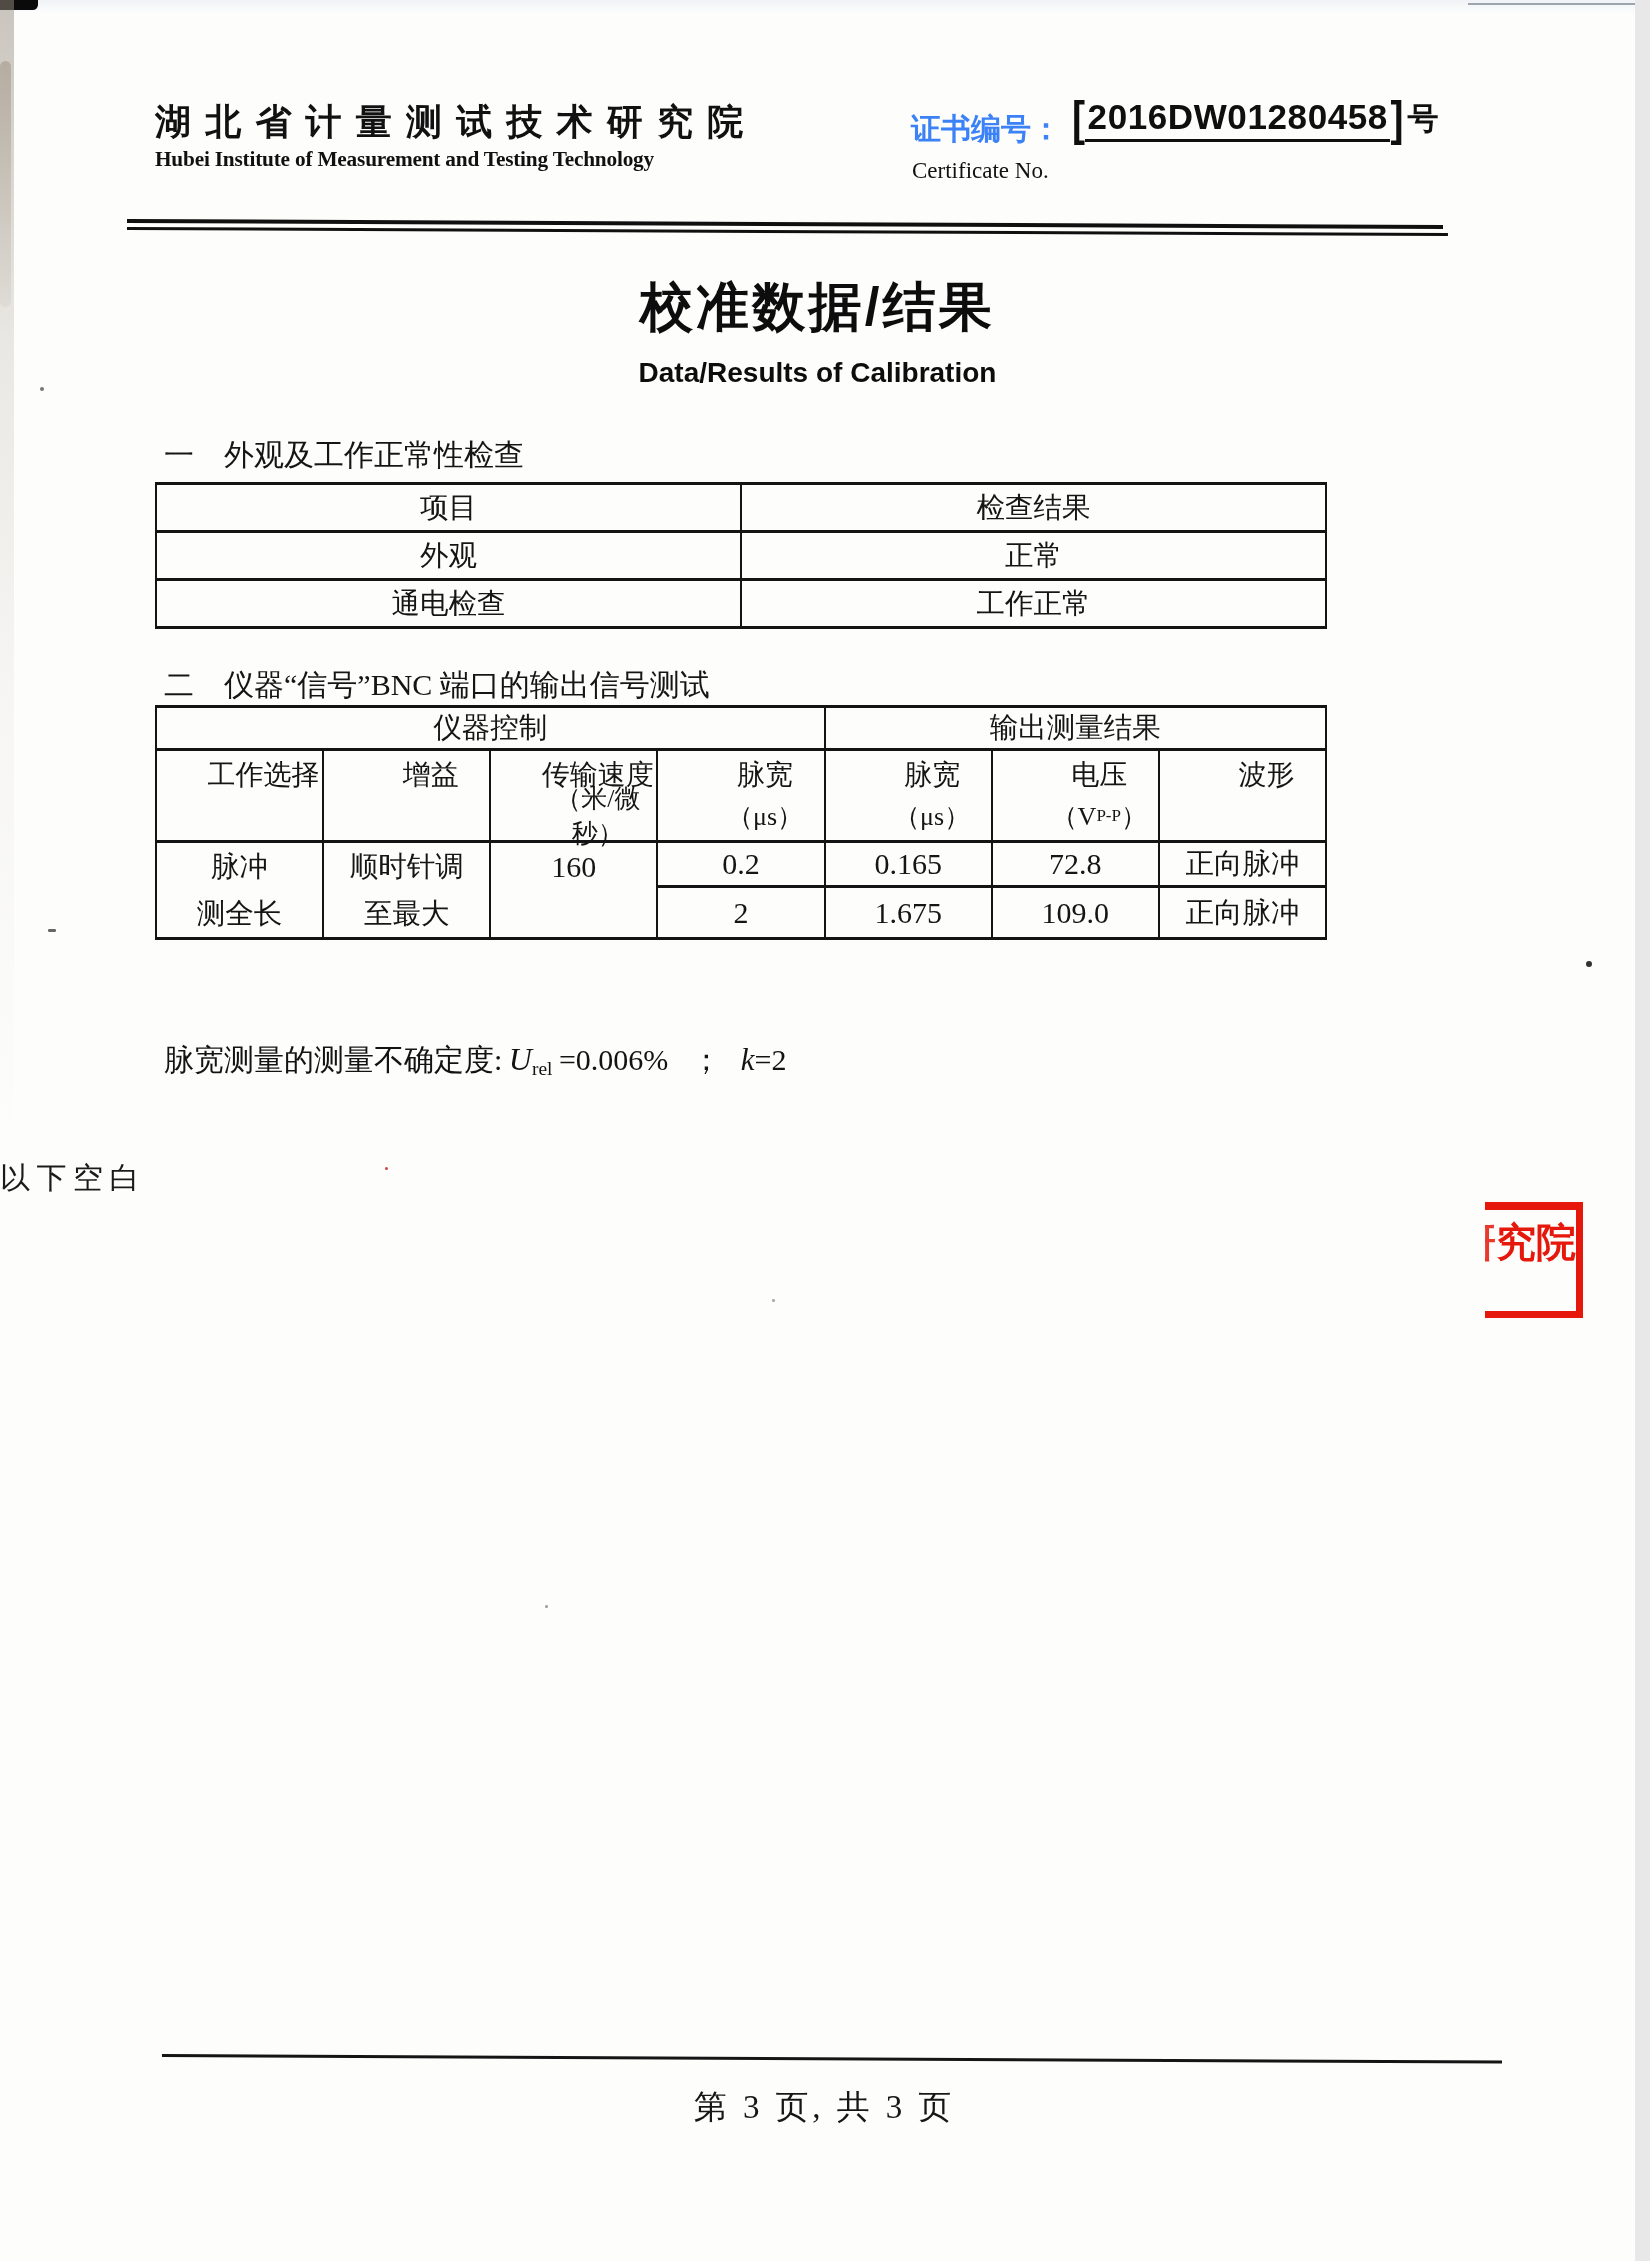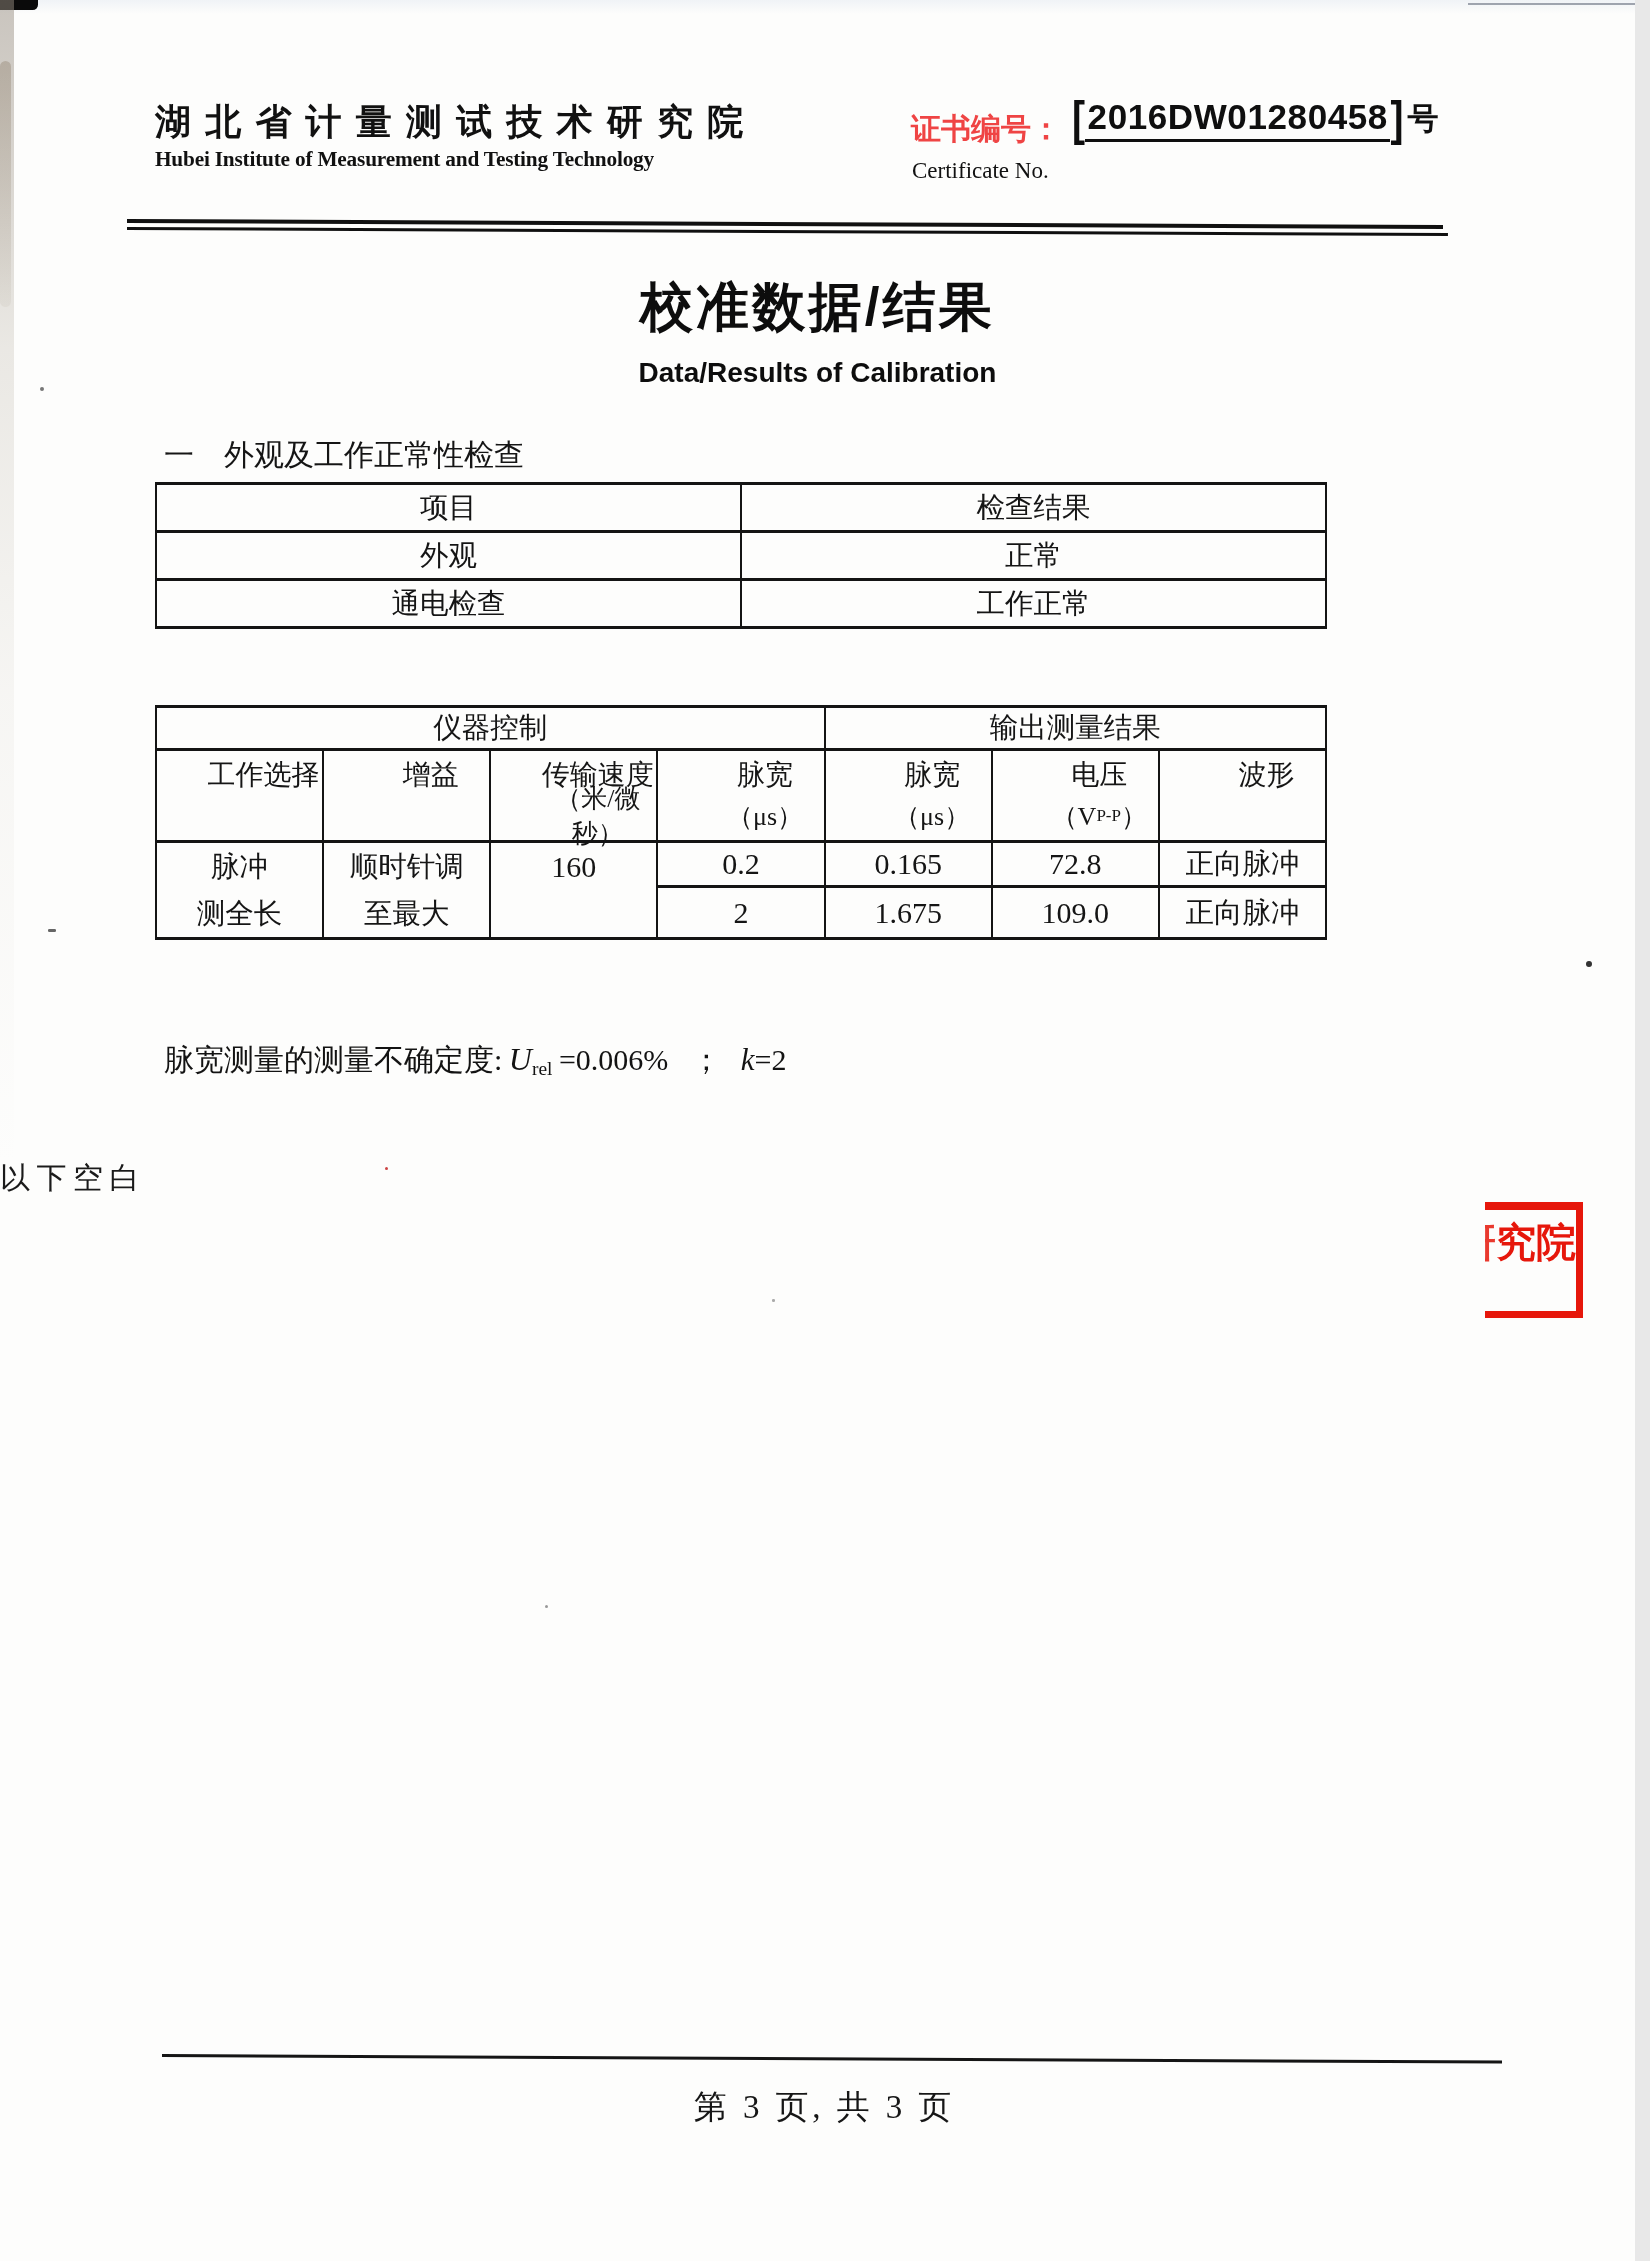--- a/index.html
+++ b/index.html
@@ -23,21 +23,21 @@
     background:linear-gradient(to bottom, rgba(140,125,105,.38), rgba(160,150,130,.10)); }
   .topright-line { position:absolute; left:1468px; top:2.6px; width:182px; height:2.6px;
     background:rgba(55,65,85,.45); }
   .speck { position:absolute; border-radius:50%; }
 
   
   .inst-cn { position:absolute; left:155px; top:98px; font-size:36px; font-weight:bold;
     letter-spacing:14.2px; white-space:nowrap; color:#111; }
   .inst-en { position:absolute; left:155px; top:147px; font-size:21.3px; font-weight:bold;
     letter-spacing:-0.2px; color:#111; }
-  .cert-label { position:absolute; left:911px; top:109px; font-size:30px; font-weight:bold; color:#ef4444; }
+  .cert-label { position:absolute; left:911px; top:109px; font-size:30px; font-weight:bold; color:#3b82f6; }
   .cert-no-line { position:absolute; left:1072px; top:97px; font-size:35px; font-weight:bold;
     white-space:nowrap; color:#0f0f0f; }
   .cert-no-line .bracket { display:inline-block; transform:scaleY(1.22); font-size:39px; vertical-align:-2.6px; }
   .cert-no-line .num { display:inline-block; border-bottom:3.2px solid #0f0f0f;
     padding:0 2.6px 1.9px 2.6px; letter-spacing:0.6px; }
   .cert-no-line .suffix { font-size:31px; margin-left:3.9px; }
   .cert-label-en { position:absolute; left:912px; top:158px; font-size:23px; color:#111; }
 
   .dbl-rule { position:absolute; left:127px; top:219px; width:1321px;
     transform:rotate(.26deg); transform-origin:left center; }
@@ -144,20 +144,21 @@
       <td>外观</td>
       <td>正常</td>
     </tr>
     <tr>
       <td>通电检查</td>
       <td>工作正常</td>
     </tr>
   </tbody>
     </table>
 
+  <div class="sec-heading" id="sec2-heading">二　仪器“信号”BNC 端口的输出信号测试</div>
   <table id="table2">
     <tbody>
         <tr class="grp">
       <td colspan="4">仪器控制</td>
       <td colspan="3">输出测量结果</td>
     </tr>
     <tr class="hdr">
       <td>
         <div class="hdr2">
               <div>工作选择</div>

